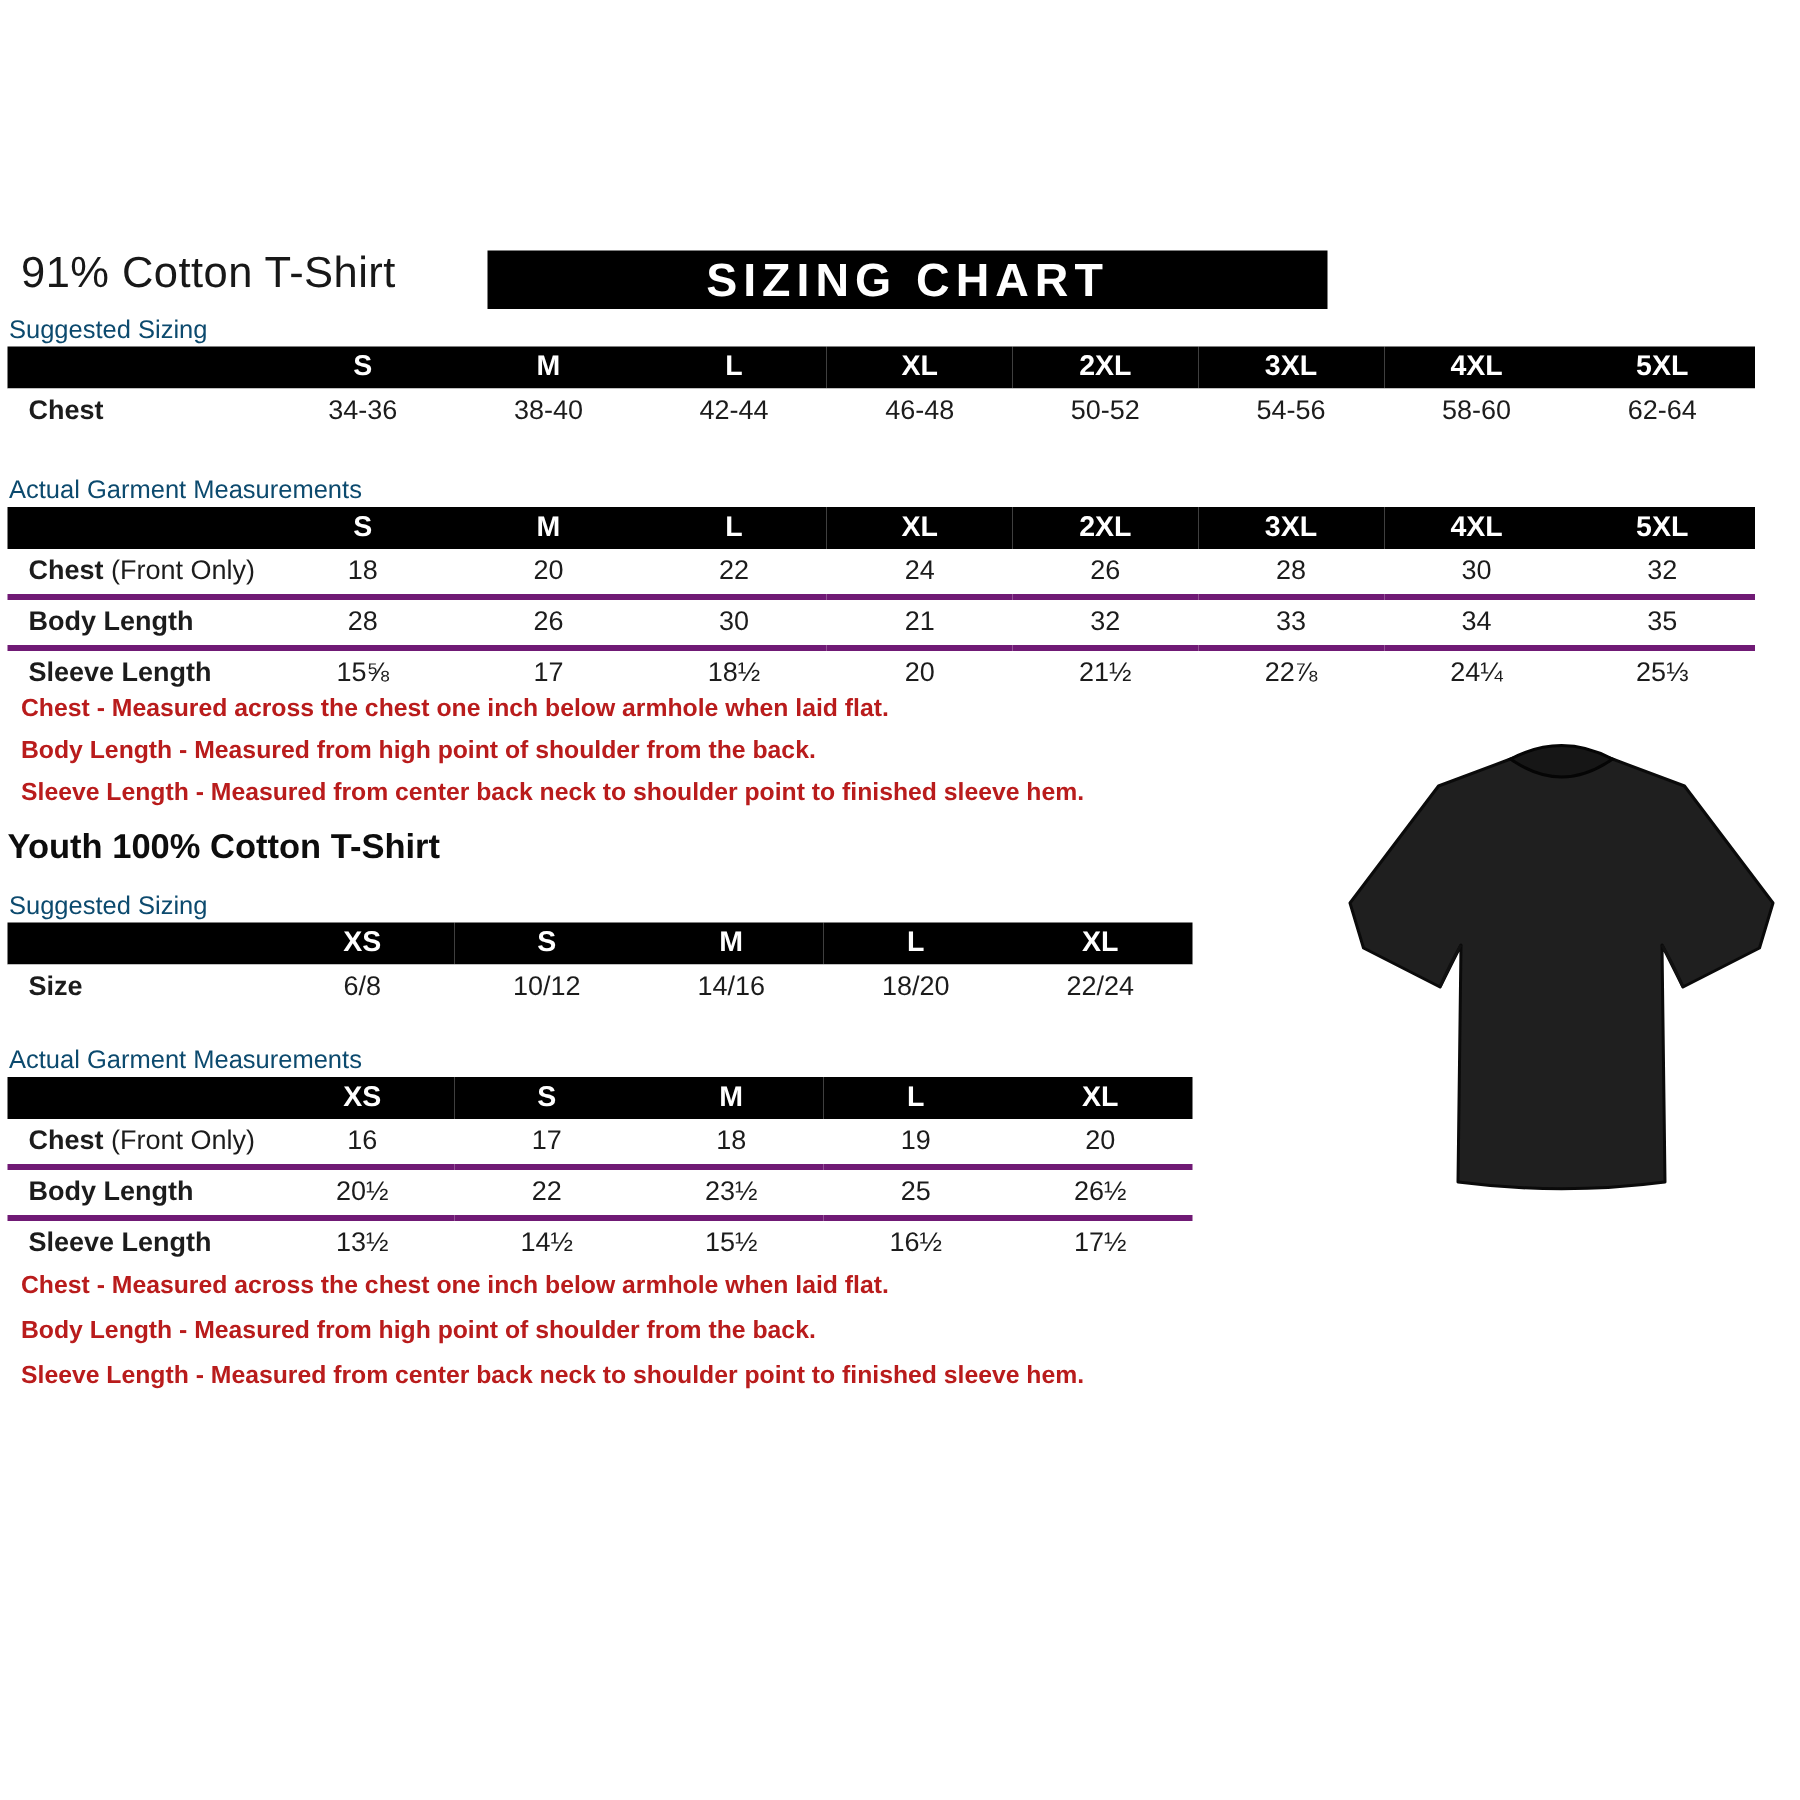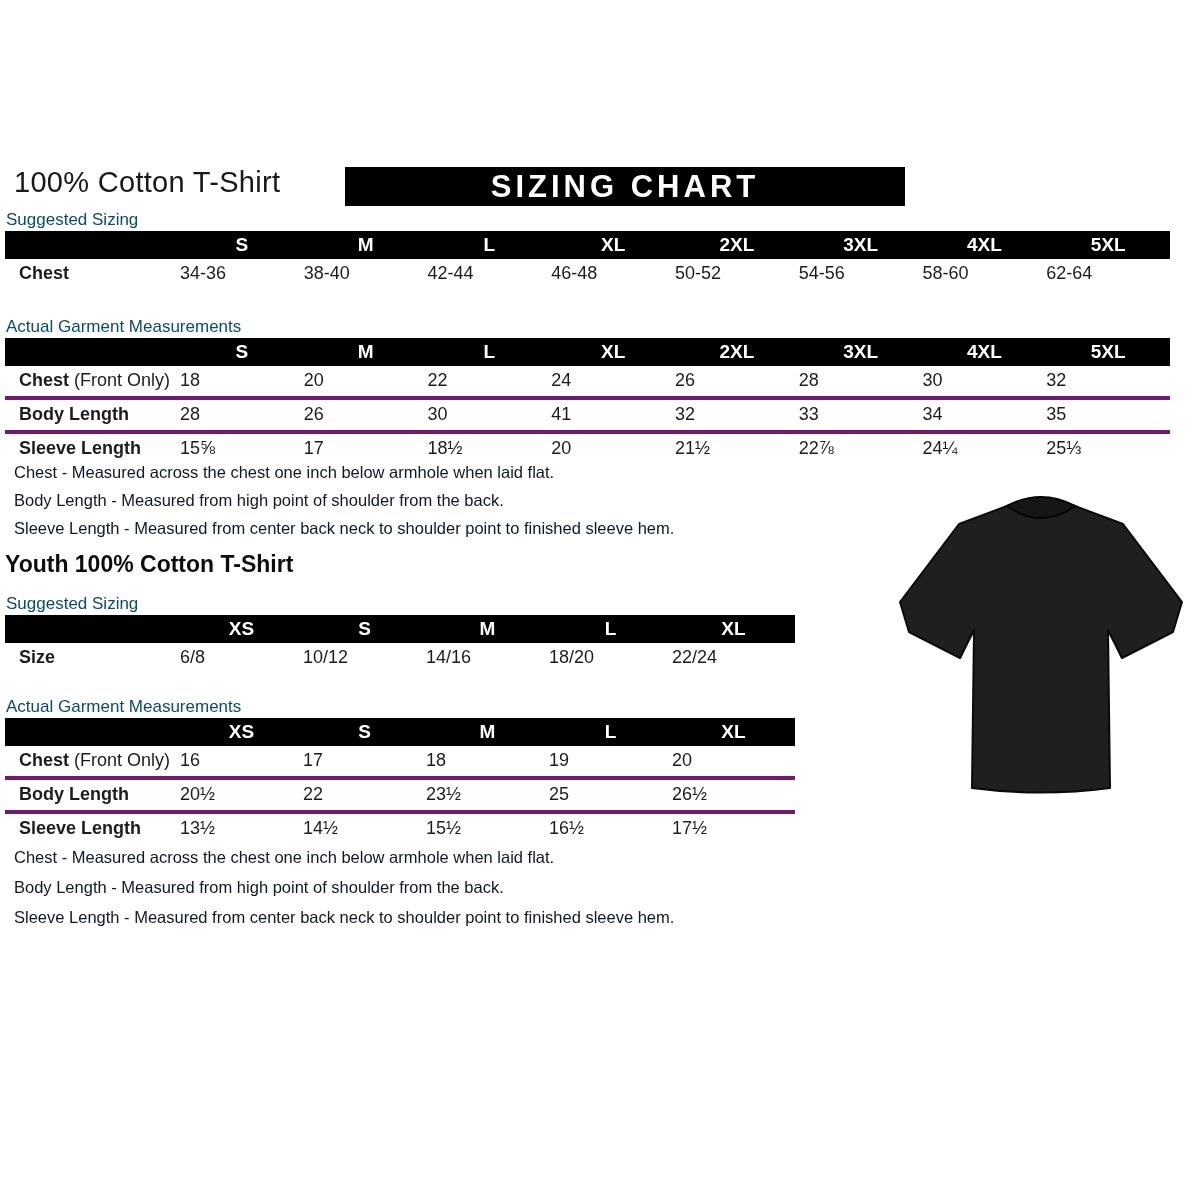--- a/index.html
+++ b/index.html
@@ -16,38 +16,38 @@
   }
   .section-label{font-size:17px;color:#0c4a6e;}
   .youth-title{font-size:23px;font-weight:700;color:#0d0d0d;}
   table.size-table{border-collapse:collapse;table-layout:fixed;width:100%;}
   table.size-table thead th{
     background:#000;color:#fff;font-weight:700;font-size:19px;height:28px;
     padding:0;text-align:center;vertical-align:middle;
   }
   table.size-table thead th.label-col{width:175px;}
   table.size-table tbody td{
-    font-size:18px;color:#1c1c1c;vertical-align:middle;
+    font-size:18px;color:#1c1c1c;text-align:center;vertical-align:middle;
     height:27px;padding:1px 0 2px 0;background:#fff;
   }
   table.size-table tbody td.row-label{text-align:left;padding-left:14px;}
   table.size-table tbody td.row-label b{font-weight:700;}
   table.size-table tbody td.row-label span{font-weight:400;}
   table.size-table.with-dividers tbody tr:not(:last-child) td{
     border-bottom:4px solid #701a75;
   }
-  .notes .note-line{font-size:16.5px;line-height:28px;color:#0f172a;}
+  .notes .note-line{font-size:16.5px;line-height:28px;color:#b91c1c;font-weight:bold;}
   .notes-bottom .note-line{line-height:30px;}
 </style>
 </head>
 <body>
 
-<div class="abs page-title" style="left:14px;top:166px;">100% Cotton T-Shirt</div>
-
-<div class="abs banner" style="left:345px;top:167px;width:560px;">SIZING CHART</div>
+<div class="abs page-title" style="left:14px;top:166px;">91% Cotton T-Shirt</div>
+
+<div class="abs banner" style="left:325px;top:167px;width:560px;">SIZING CHART</div>
 
 <div class="abs section-label" style="left:6px;top:210px;">Suggested Sizing</div>
 
 <div class="abs" style="left:5px;top:231px;width:1165px;">
     <table class="size-table">
       <thead>
         <tr>
           <th class="label-col"></th>
           <th>S</th>
           <th>M</th>
@@ -102,21 +102,21 @@
           <td>26</td>
           <td>28</td>
           <td>30</td>
           <td>32</td>
         </tr>
         <tr>
           <td class="row-label"><b>Body Length</b></td>
           <td>28</td>
           <td>26</td>
           <td>30</td>
-          <td>41</td>
+          <td>21</td>
           <td>32</td>
           <td>33</td>
           <td>34</td>
           <td>35</td>
         </tr>
         <tr>
           <td class="row-label"><b>Sleeve Length</b></td>
           <td>15⅝</td>
           <td>17</td>
           <td>18½</td>

